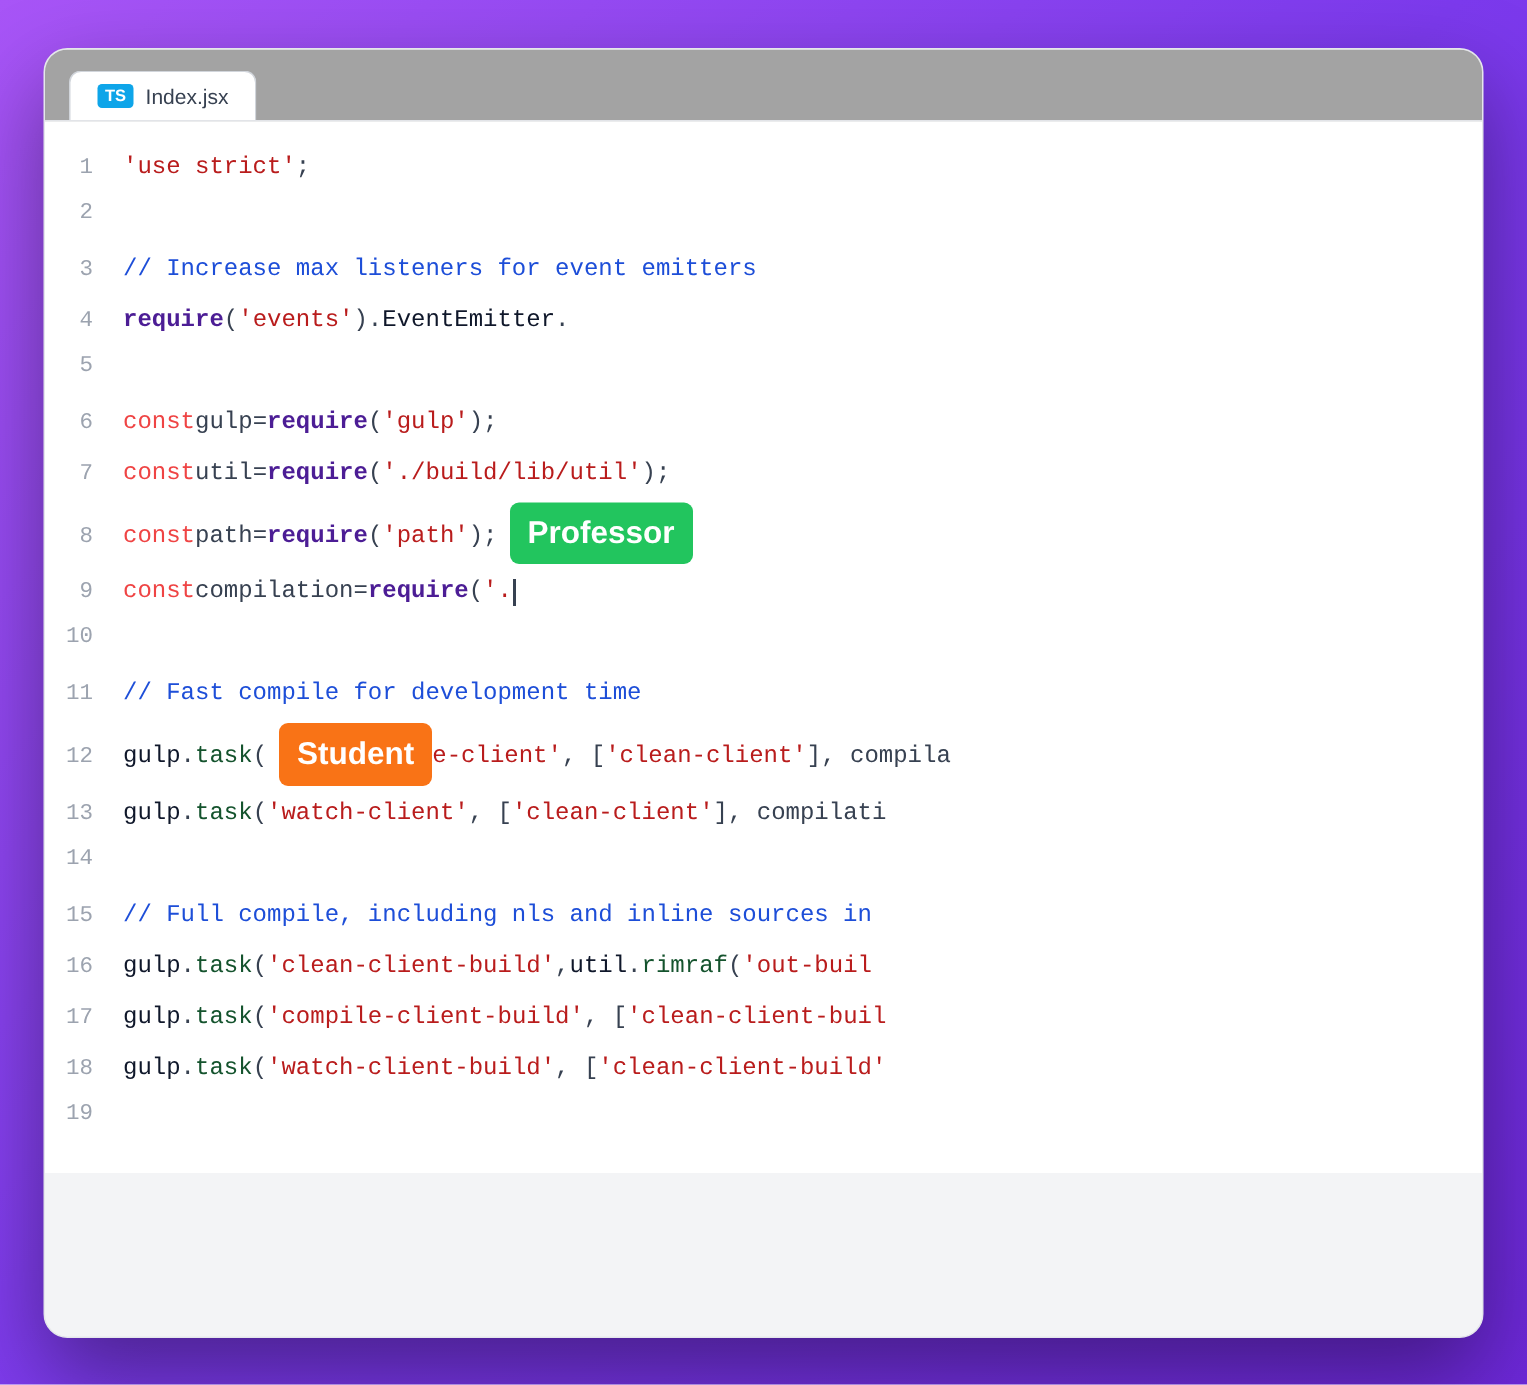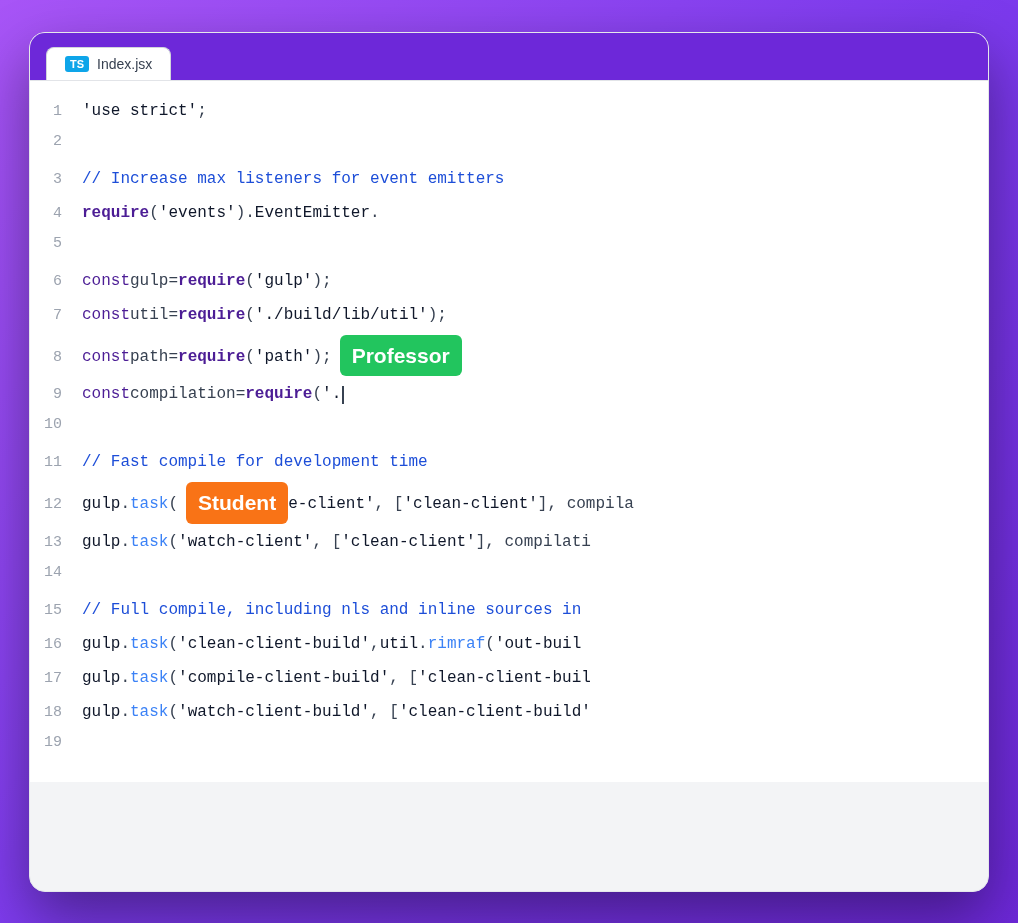--- a/index.html
+++ b/index.html
@@ -18,21 +18,21 @@
       background: #f3f4f6;
       border-radius: 16px;
       box-shadow: 0 25px 60px rgba(0,0,0,0.4);
       width: 960px;
       min-height: 860px;
       overflow: hidden;
       border: 1px solid #e5e7eb;
     }
 
     .tab-bar {
-      background: #6d28d9;
+      background: #a3a3a3;
       padding: 14px 16px 0 16px;
       display: flex;
       align-items: flex-start;
       border-bottom: 1px solid #e2e4e8;
     }
 
     .tab {
       display: flex;
       align-items: center;
       gap: 8px;
@@ -86,27 +86,27 @@
       line-height: 1.6;
       white-space: nowrap;
       overflow: visible;
       font-family: 'Courier New', Courier, monospace;
       position: relative;
       display: flex;
       align-items: center;
       flex-wrap: nowrap;
     }
 
-    .kw-const { color: #4c1d95; }
+    .kw-const { color: #ef4444; }
     .kw-require { color: #4c1d95; font-weight: 600; }
-    .str { color: #0f172a; }
+    .str { color: #b91c1c; }
     .comment { color: #1d4ed8; }
     .plain { color: #0f172a; }
     .punc { color: #374151; }
-    .method { color: #3b82f6; }
+    .method { color: #14532d; }
     .var-name { color: #374151; }
     .eq { color: #374151; }
 
     .badge {
       display: inline-block;
       padding: 4px 12px;
       border-radius: 6px;
       font-family: sans-serif;
       font-size: 21px;
       font-weight: 600;

